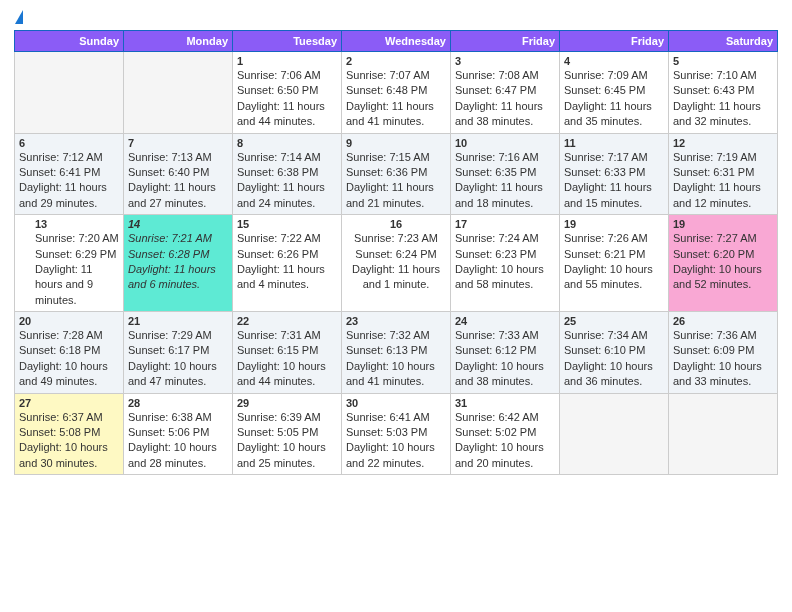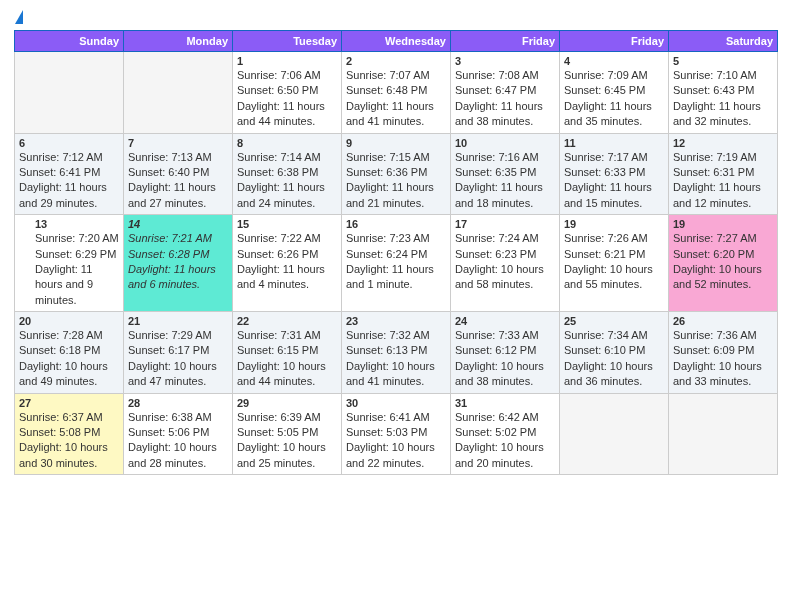--- a/index.html
+++ b/index.html
@@ -178,21 +178,21 @@
             <div class="day-info">Sunrise: 7:20 AM<br>Sunset: 6:29 PM<br>Daylight: 11 hours and 9 minutes.</div>
           </td>
           <td style="background: #5eead4; font-style: italic;">
             <span class="day-num">14</span>
             <div class="day-info">Sunrise: 7:21 AM<br>Sunset: 6:28 PM<br>Daylight: 11 hours and 6 minutes.</div>
           </td>
           <td style="background: rgb(255, 255, 255);">
             <span class="day-num">15</span>
             <div class="day-info">Sunrise: 7:22 AM<br>Sunset: 6:26 PM<br>Daylight: 11 hours and 4 minutes.</div>
           </td>
-          <td style="background: rgb(255, 255, 255);">
+          <td style="background: rgb(255, 255, 255); text-align: center;">
             <span class="day-num">16</span>
             <div class="day-info">Sunrise: 7:23 AM<br>Sunset: 6:24 PM<br>Daylight: 11 hours and 1 minute.</div>
           </td>
           <td style="background: rgb(255, 255, 255);">
             <span class="day-num">17</span>
             <div class="day-info">Sunrise: 7:24 AM<br>Sunset: 6:23 PM<br>Daylight: 10 hours and 58 minutes.</div>
           </td>
           <td style="background: rgb(255, 255, 255);">
             <span class="day-num">19</span>
             <div class="day-info">Sunrise: 7:26 AM<br>Sunset: 6:21 PM<br>Daylight: 10 hours and 55 minutes.</div>

